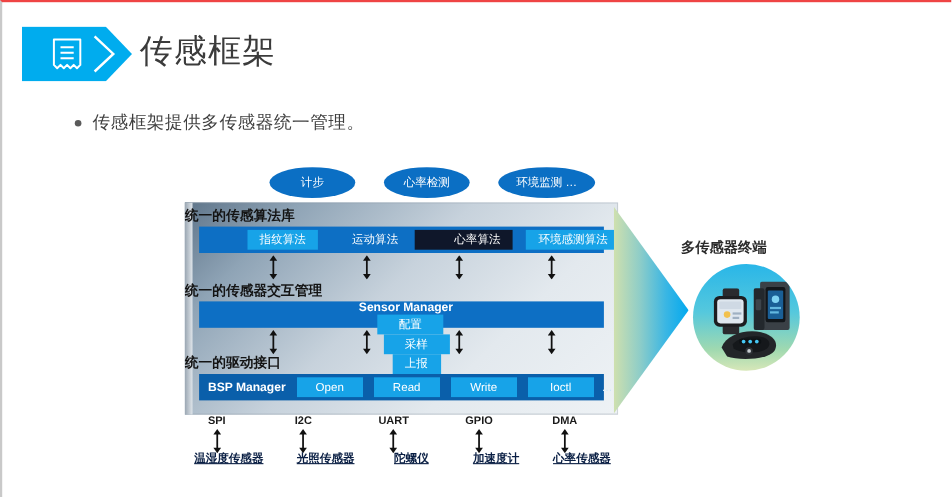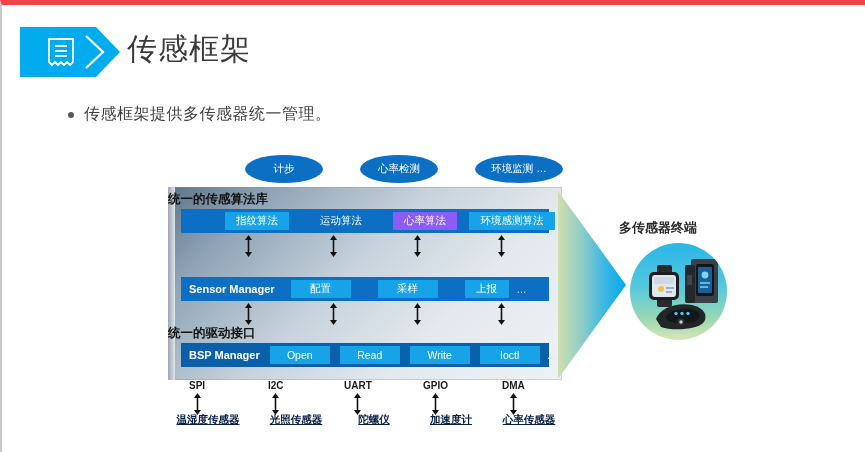--- a/index.html
+++ b/index.html
@@ -7,21 +7,21 @@
     width:865px;height:452px;
     background:#ffffff;
     font-family:"Liberation Sans","DejaVu Sans",sans-serif;
     overflow:hidden;
     position:relative;
   }
   #slide{
     position:absolute;left:0;top:0;width:865px;height:452px;
     background:#fff;
     border-left:2px solid #c9c9c9;
-    border-top:5px solid #ef4444;
+    border-top:2px solid #ef4444;
     box-sizing:border-box;
   }
 
   
   .header-banner{
     position:absolute;left:18px;top:22px;width:100px;height:50px;
   }
   .banner-shape{
     position:absolute;left:0;top:0;width:100px;height:50px;
     background:var(--accent,#00ACEE);
@@ -47,21 +47,21 @@
   }
   .bullet-dot{
     width:6px;height:6px;border-radius:50%;background:#5a5a5a;flex:0 0 auto;
   }
   .bullet-text{
     font-family:"Liberation Serif","DejaVu Serif",serif;
     font-size:16px;color:#3f3f3f;white-space:nowrap;letter-spacing:.5px;
   }
 
   
-  .ellipse-row{position:absolute;left:243px;top:150px;display:flex;gap:37px;}
+  .ellipse-row{position:absolute;left:243px;top:150px;display:flex;gap:26px;}
   .ellipse{
     width:78px;height:28px;border-radius:50%/50%;
     background:#0b6fc4;
     display:flex;align-items:center;justify-content:center;
     color:#ffffff;font-size:10.5px;white-space:nowrap;
   }
   .ellipse.wide{width:88px;}
 
   
   .stack{
@@ -156,21 +156,21 @@
     <div class="ellipse" style="background: rgb(11, 111, 196);">心率检测</div>
     <div class="ellipse wide" style="background: rgb(11, 111, 196);">环境监测  …</div>
   </div>
 
   <div class="stack">
 
     <div class="layer-title" style="top:4px">统一的传感算法库</div>
     <div class="bar" style="top: 22px; background: rgb(13, 111, 196);">
       <div class="chip" style="width: 64px; margin-left: 44px; background: rgb(23, 163, 232);">指纹算法</div>
       <div class="chip plain" style="width:64px;margin-left:20px">运动算法</div>
-      <div class="chip" style="width: 64px; margin-left: 20px; background: #8b5cf6;">心率算法</div>
+      <div class="chip" style="width: 64px; margin-left: 4px; background: #0f172a; padding-left: 25px;">心率算法</div>
       <div class="chip" style="width: 86px; margin-left: 12px; background: rgb(23, 163, 232);">环境感测算法</div>
       <div class="ellip-dots" style="margin-left:6px">…</div>
     </div>
 
     <div class="vsep" style="top:48px">
       <svg class="varrow" style="left:63px" viewBox="0 0 9 22">
           <line x1="4.5" y1="4" x2="4.5" y2="18" stroke="#111" stroke-width="1.6"></line>
           <polygon points="4.5,0 8,5 1,5" fill="#111"></polygon>
           <polygon points="4.5,22 8,17 1,17" fill="#111"></polygon>
         </svg>
@@ -184,21 +184,22 @@
           <polygon points="4.5,0 8,5 1,5" fill="#111"></polygon>
           <polygon points="4.5,22 8,17 1,17" fill="#111"></polygon>
         </svg>
       <svg class="varrow" style="left:316px" viewBox="0 0 9 22">
           <line x1="4.5" y1="4" x2="4.5" y2="18" stroke="#111" stroke-width="1.6"></line>
           <polygon points="4.5,0 8,5 1,5" fill="#111"></polygon>
           <polygon points="4.5,22 8,17 1,17" fill="#111"></polygon>
         </svg>
     </div>
 
-    <div class="bar" style="top: 90px; background: rgb(13, 111, 196);">
+    <div class="layer-title" style="top:72px">统一的传感器交互管理</div>
+    <div class="bar" style="top: 90px; background: rgb(13, 111, 196); flex-direction: column;">
       <div class="bar-label">Sensor Manager</div>
       <div class="chip" style="width: 60px; margin-left: 16px; background: rgb(23, 163, 232);">配置</div>
       <div class="chip" style="width: 60px; margin-left: 27px; background: rgb(23, 163, 232);">采样</div>
       <div class="chip" style="width: 44px; margin-left: 27px; background: rgb(23, 163, 232);">上报</div>
       <div class="ellip-dots" style="margin-left:8px">…</div>
     </div>
 
     <div class="vsep" style="top:116px">
       <svg class="varrow" style="left:63px" viewBox="0 0 9 22">
           <line x1="4.5" y1="4" x2="4.5" y2="18" stroke="#111" stroke-width="1.6"></line>

